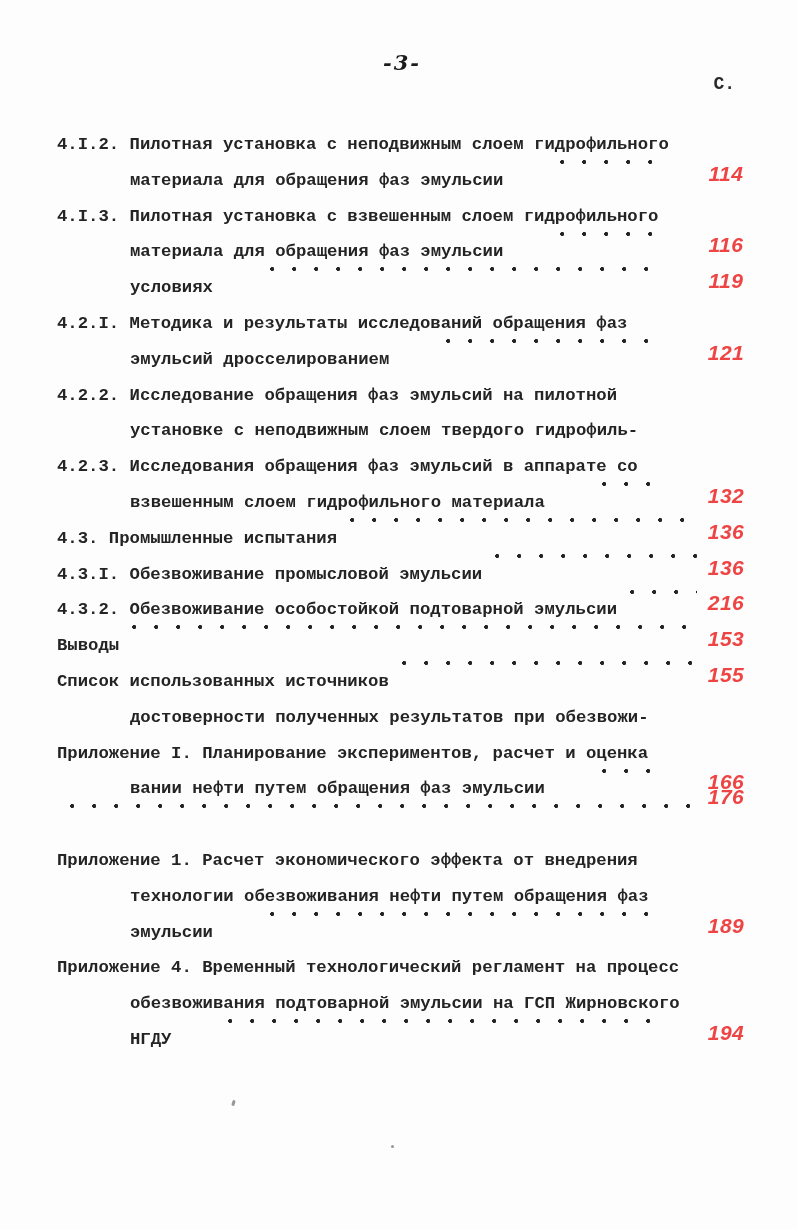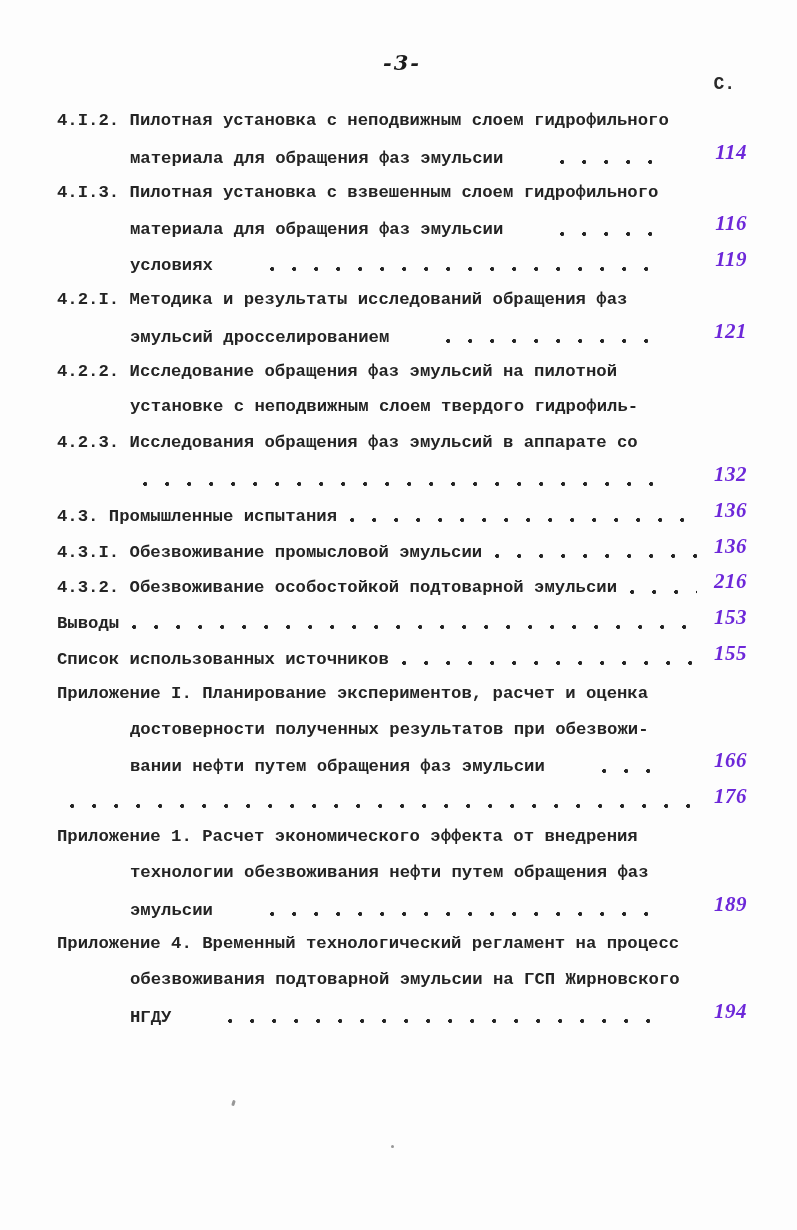--- a/index.html
+++ b/index.html
@@ -42,41 +42,41 @@
     display: flex;
     align-items: baseline;
     height: 35.8px;
     line-height: 35.8px;
     font-size: 17.3px;
     font-weight: bold;
     white-space: pre;
     color: #242424;
   }
   .row.cont { padding-left: 73px; gap: 44px; }
-  .txt { flex: 0 0 auto; }
+  .txt { flex: 0 0 auto; margin-top: 24px; }
   .leader {
     flex: 1 1 auto;
     align-self: flex-end;
     height: 4px;
     margin: 0 8px 10.5px 13px;
     background-image: radial-gradient(circle at 2.2px 2px, #242424 1.8px, rgba(0,0,0,0) 2.3px);
     background-size: 22px 4px;
     background-repeat: repeat-x;
     background-position: left bottom;
   }
   .pg {
     flex: 0 0 auto;
     min-width: 42px;
-    text-align: right;
-    font-family: Liberation Serif, serif;
+    text-align: center;
+    font-family: Liberation Sans, sans-serif;
     font-style: italic;
     font-weight: bold;
     font-size: 21px;
     letter-spacing: 0.5px;
-    color: #6d28d9;
+    color: #ef4444;
     position: relative;
     top: -4px;
   }
   .speck {
     position: absolute;
     background: #444;
     border-radius: 50%;
     opacity: 0.55;
   }
   .speck.s1 { left: 232px; top: 1100px; width: 3px; height: 6px; transform: rotate(18deg); border-radius: 2px; }
@@ -92,28 +92,28 @@
       <div class="row"><span class="txt">4.I.2. Пилотная установка с неподвижным слоем гидрофильного</span></div>
       <div class="row cont"><span class="txt">материала для обращения фаз эмульсии</span><span class="leader"></span><span class="pg">114</span></div>
       <div class="row"><span class="txt">4.I.3. Пилотная установка с взвешенным слоем гидрофильного</span></div>
       <div class="row cont"><span class="txt">материала для обращения фаз эмульсии</span><span class="leader"></span><span class="pg">116</span></div>
       <div class="row cont"><span class="txt">условиях</span><span class="leader"></span><span class="pg">119</span></div>
       <div class="row"><span class="txt">4.2.I. Методика и результаты исследований обращения фаз</span></div>
       <div class="row cont"><span class="txt">эмульсий дросселированием</span><span class="leader"></span><span class="pg">121</span></div>
       <div class="row"><span class="txt">4.2.2. Исследование обращения фаз эмульсий на пилотной</span></div>
       <div class="row cont"><span class="txt">установке с неподвижным слоем твердого гидрофиль-</span></div>
       <div class="row"><span class="txt">4.2.3. Исследования обращения фаз эмульсий в аппарате со</span></div>
-      <div class="row cont"><span class="leader"></span><span class="pg">132</span></div>
+      <div class="row cont"><span class="txt">взвешенным слоем гидрофильного материала</span><span class="leader"></span><span class="pg">132</span></div>
       <div class="row"><span class="txt">4.3. Промышленные испытания</span><span class="leader"></span><span class="pg">136</span></div>
       <div class="row"><span class="txt">4.3.I. Обезвоживание промысловой эмульсии</span><span class="leader"></span><span class="pg">136</span></div>
       <div class="row"><span class="txt">4.3.2. Обезвоживание особостойкой подтоварной эмульсии</span><span class="leader"></span><span class="pg">216</span></div>
       <div class="row"><span class="txt">Выводы</span><span class="leader"></span><span class="pg">153</span></div>
       <div class="row"><span class="txt">Список использованных источников</span><span class="leader"></span><span class="pg">155</span></div>
+      <div class="row cont"><span class="txt">достоверности полученных результатов при обезвожи-</span></div>
       <div class="row"><span class="txt">Приложение I. Планирование экспериментов, расчет и оценка</span></div>
-      <div class="row cont"><span class="txt">достоверности полученных результатов при обезвожи-</span></div>
       <div class="row cont"><span class="txt">вании нефти путем обращения фаз эмульсии</span><span class="leader"></span><span class="pg">166</span></div>
       <div class="row"><span class="leader"></span><span class="pg">176</span></div>
       <div class="row"><span class="txt">Приложение 1. Расчет экономического эффекта от внедрения</span></div>
       <div class="row cont"><span class="txt">технологии обезвоживания нефти путем обращения фаз</span></div>
       <div class="row cont"><span class="txt">эмульсии</span><span class="leader"></span><span class="pg">189</span></div>
       <div class="row"><span class="txt">Приложение 4. Временный технологический регламент на процесс</span></div>
       <div class="row cont"><span class="txt">обезвоживания подтоварной эмульсии на ГСП Жирновского</span></div>
       <div class="row cont"><span class="txt">НГДУ</span><span class="leader"></span><span class="pg">194</span></div>
     </div>
   <div class="speck s1"></div>

